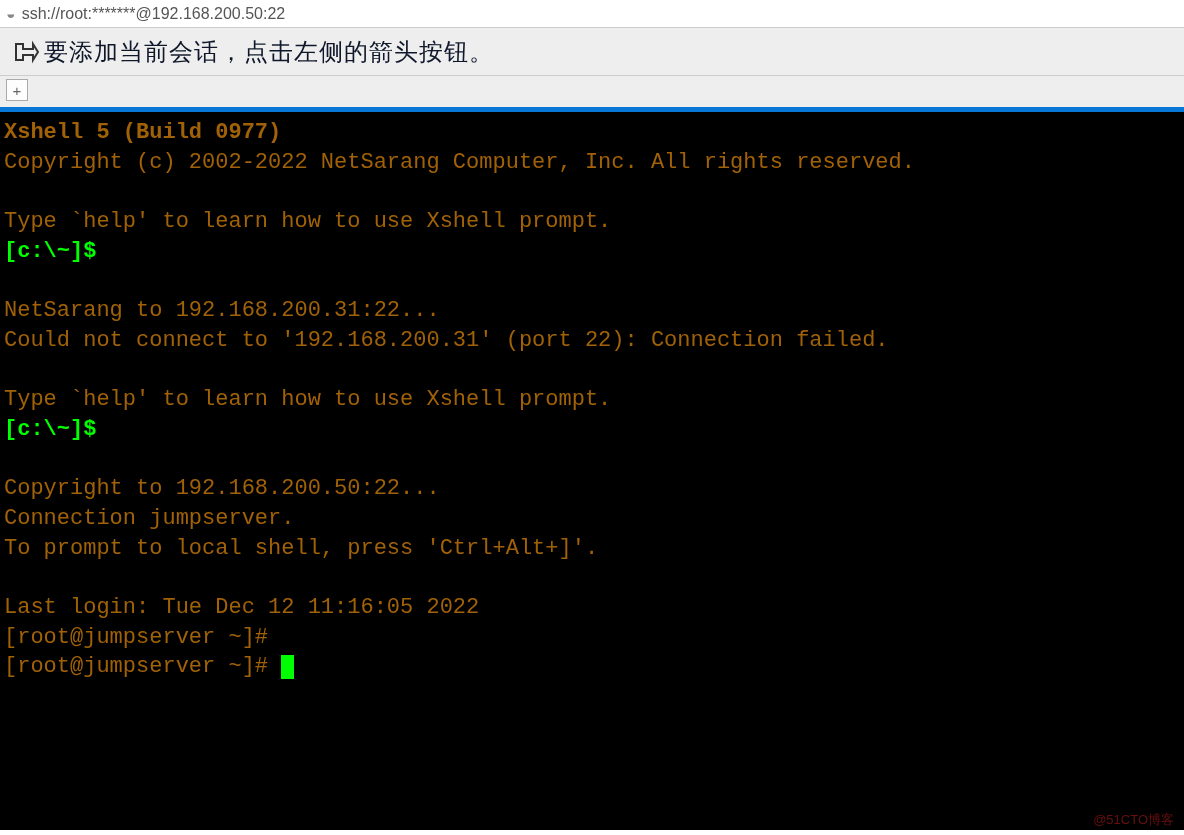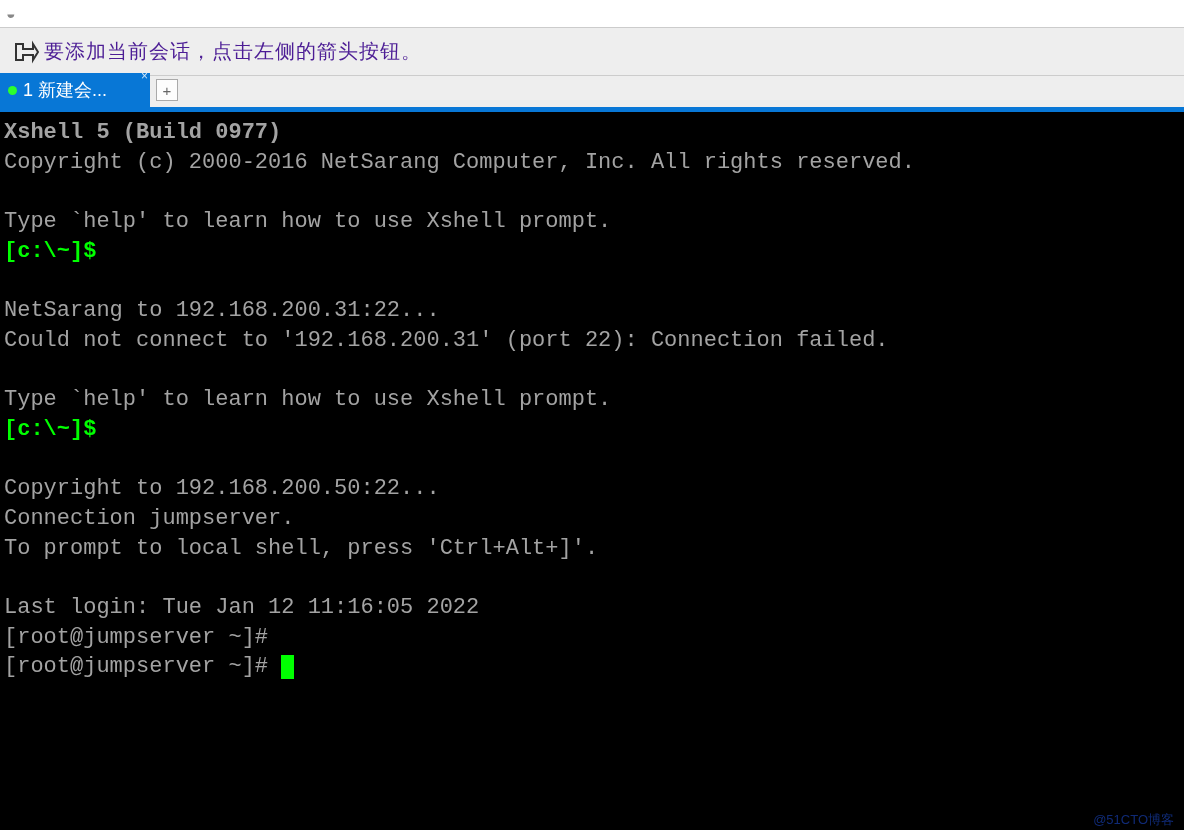--- a/index.html
+++ b/index.html
@@ -35,22 +35,22 @@
   }
   .info-bar .arrow-box {
     width: 36px;
     height: 32px;
     display: flex;
     align-items: center;
     justify-content: center;
     color: #444;
   }
   .info-text {
-    font-size: 20px;
-    color: #4c1d95;
+    font-size: 24px;
+    color: #0f172a;
     letter-spacing: 1px;
   }
   .tab-strip {
     height: 36px;
     background: #eee;
     display: flex;
     align-items: flex-end;
     border-bottom: 5px solid #0877d6;
   }
   .tab {
@@ -99,78 +99,74 @@
     font-family: "Consolas", "Courier New", monospace;
     font-size: 22px;
     line-height: 1.35;
     padding: 6px 4px;
     height: 718px;
     white-space: pre;
     overflow: hidden;
   }
   .t-bold { font-weight: bold; }
   .t-green { color: #00ff00; font-weight: bold; }
-  .t-white { color: #a3a3a3; margin-top: 45px; }
+  .t-white { color: #a16207; margin-top: 45px; }
   .cursor-block {
     display: inline-block;
     width: 13px;
     height: 24px;
     background: #00ff00;
     vertical-align: text-bottom;
   }
   .watermark {
     position: absolute;
     bottom: 6px;
     right: 10px;
-    color: #1d4ed8;
+    color: #b91c1c;
     font-size: 13px;
     opacity: 0.55;
   }
 </style>
 </head>
 <body>
 
 <div class="addr-bar">
   <span class="circle-icon">◒</span>
+  <span>ssh://root:*******@192.168.200.50:22</span>
 </div>
 
 <div class="info-bar">
   <div class="arrow-box">
     <svg width="26" height="24" viewBox="0 0 26 24">
       <path d="M3 4 L3 20 L10 20 L10 15 L20 15 L20 20 L25 12 L20 4 L20 9 L10 9 L10 4 Z" fill="none" stroke="#333" stroke-width="2"></path>
     </svg>
   </div>
   <span class="info-text">要添加当前会话，点击左侧的箭头按钮。</span>
 </div>
 
 <div class="tab-strip">
-  <div class="tab">
-    <span class="dot"></span>
-    <span class="tab-text">1 新建会...</span>
-    <span class="close">×</span>
-  </div>
   <div class="add-tab">
     <span>+</span>
   </div>
 </div>
 
 <div class="terminal"><span class="t-bold t-white">Xshell 5 (Build 0977)</span>
-<span class="t-white">Copyright (c) 2000-2016 NetSarang Computer, Inc. All rights reserved.</span>
+<span class="t-white">Copyright (c) 2002-2022 NetSarang Computer, Inc. All rights reserved.</span>
 
 <span class="t-white">Type `help' to learn how to use Xshell prompt.</span>
 <span class="t-green">[c:\~]$</span>
 
 <span class="t-white">NetSarang to 192.168.200.31:22...</span>
 <span class="t-white">Could not connect to '192.168.200.31' (port 22): Connection failed.</span>
 
 <span class="t-white">Type `help' to learn how to use Xshell prompt.</span>
 <span class="t-green">[c:\~]$</span>
 
 <span class="t-white">Copyright to 192.168.200.50:22...</span>
 <span class="t-white">Connection jumpserver.</span>
 <span class="t-white">To prompt to local shell, press 'Ctrl+Alt+]'.</span>
 
-<span class="t-white">Last login: Tue Jan 12 11:16:05 2022</span>
+<span class="t-white">Last login: Tue Dec 12 11:16:05 2022</span>
 <span class="t-white">[root@jumpserver ~]#</span>
 <span class="t-white">[root@jumpserver ~]#</span> <span class="cursor-block"></span>
 </div>
 
 <div class="watermark">@51CTO博客</div>
 
 </body></html>

